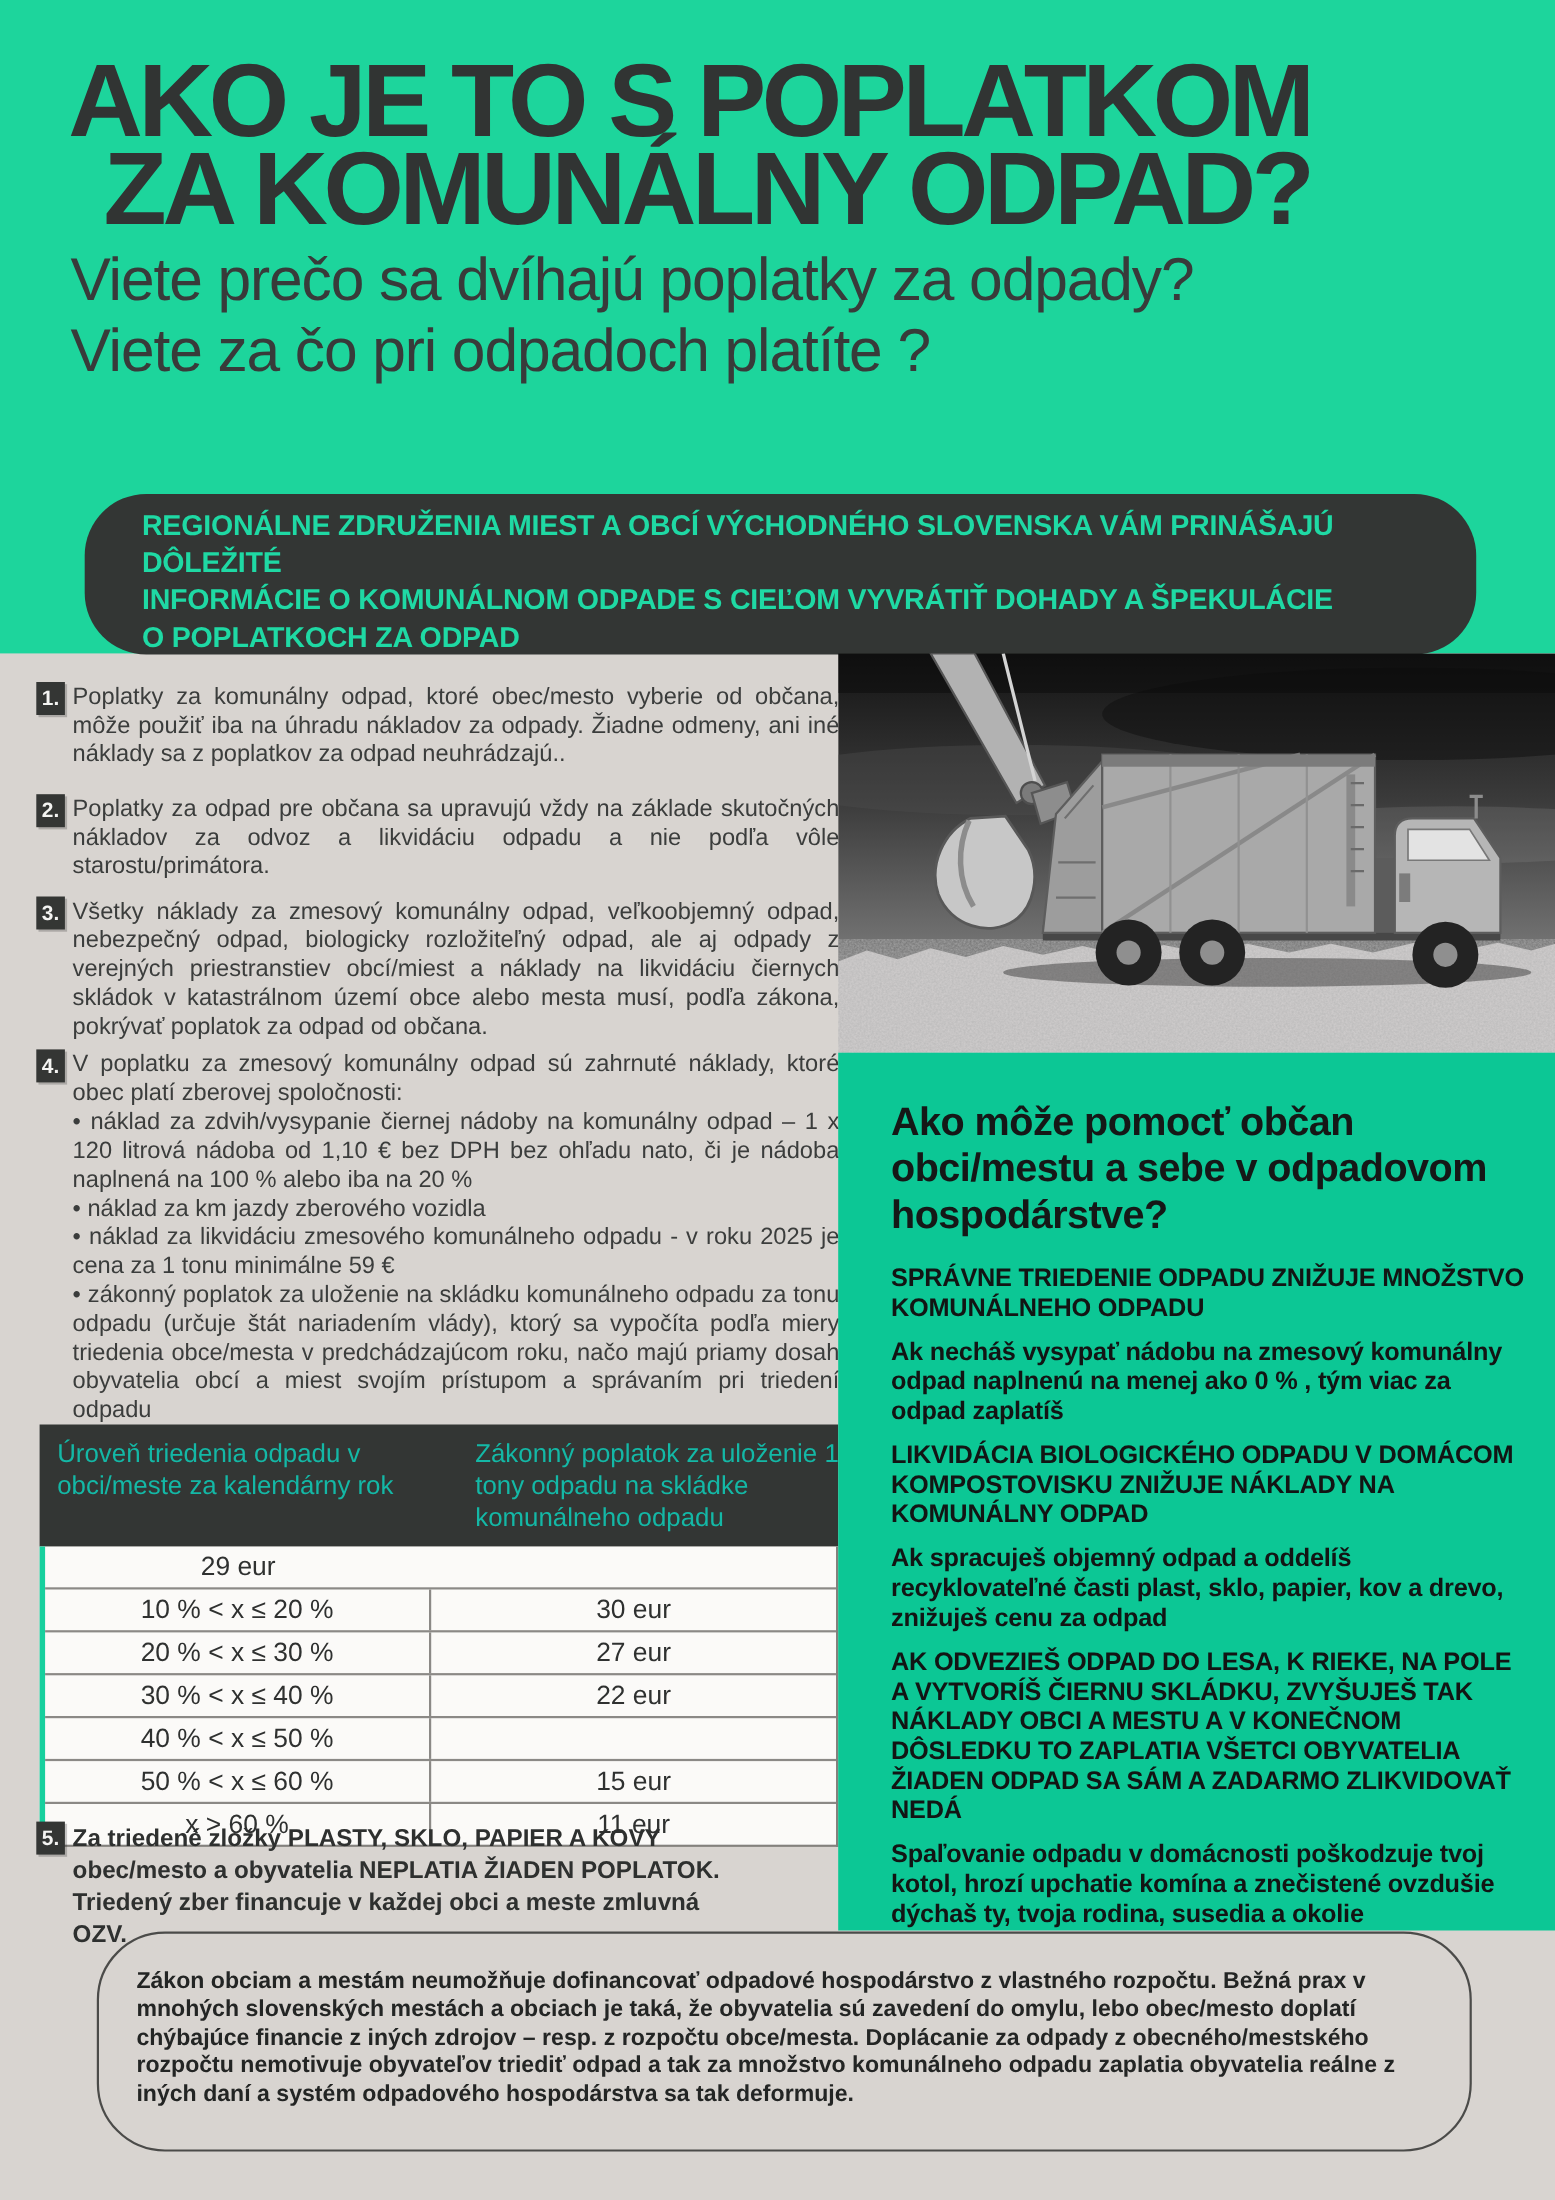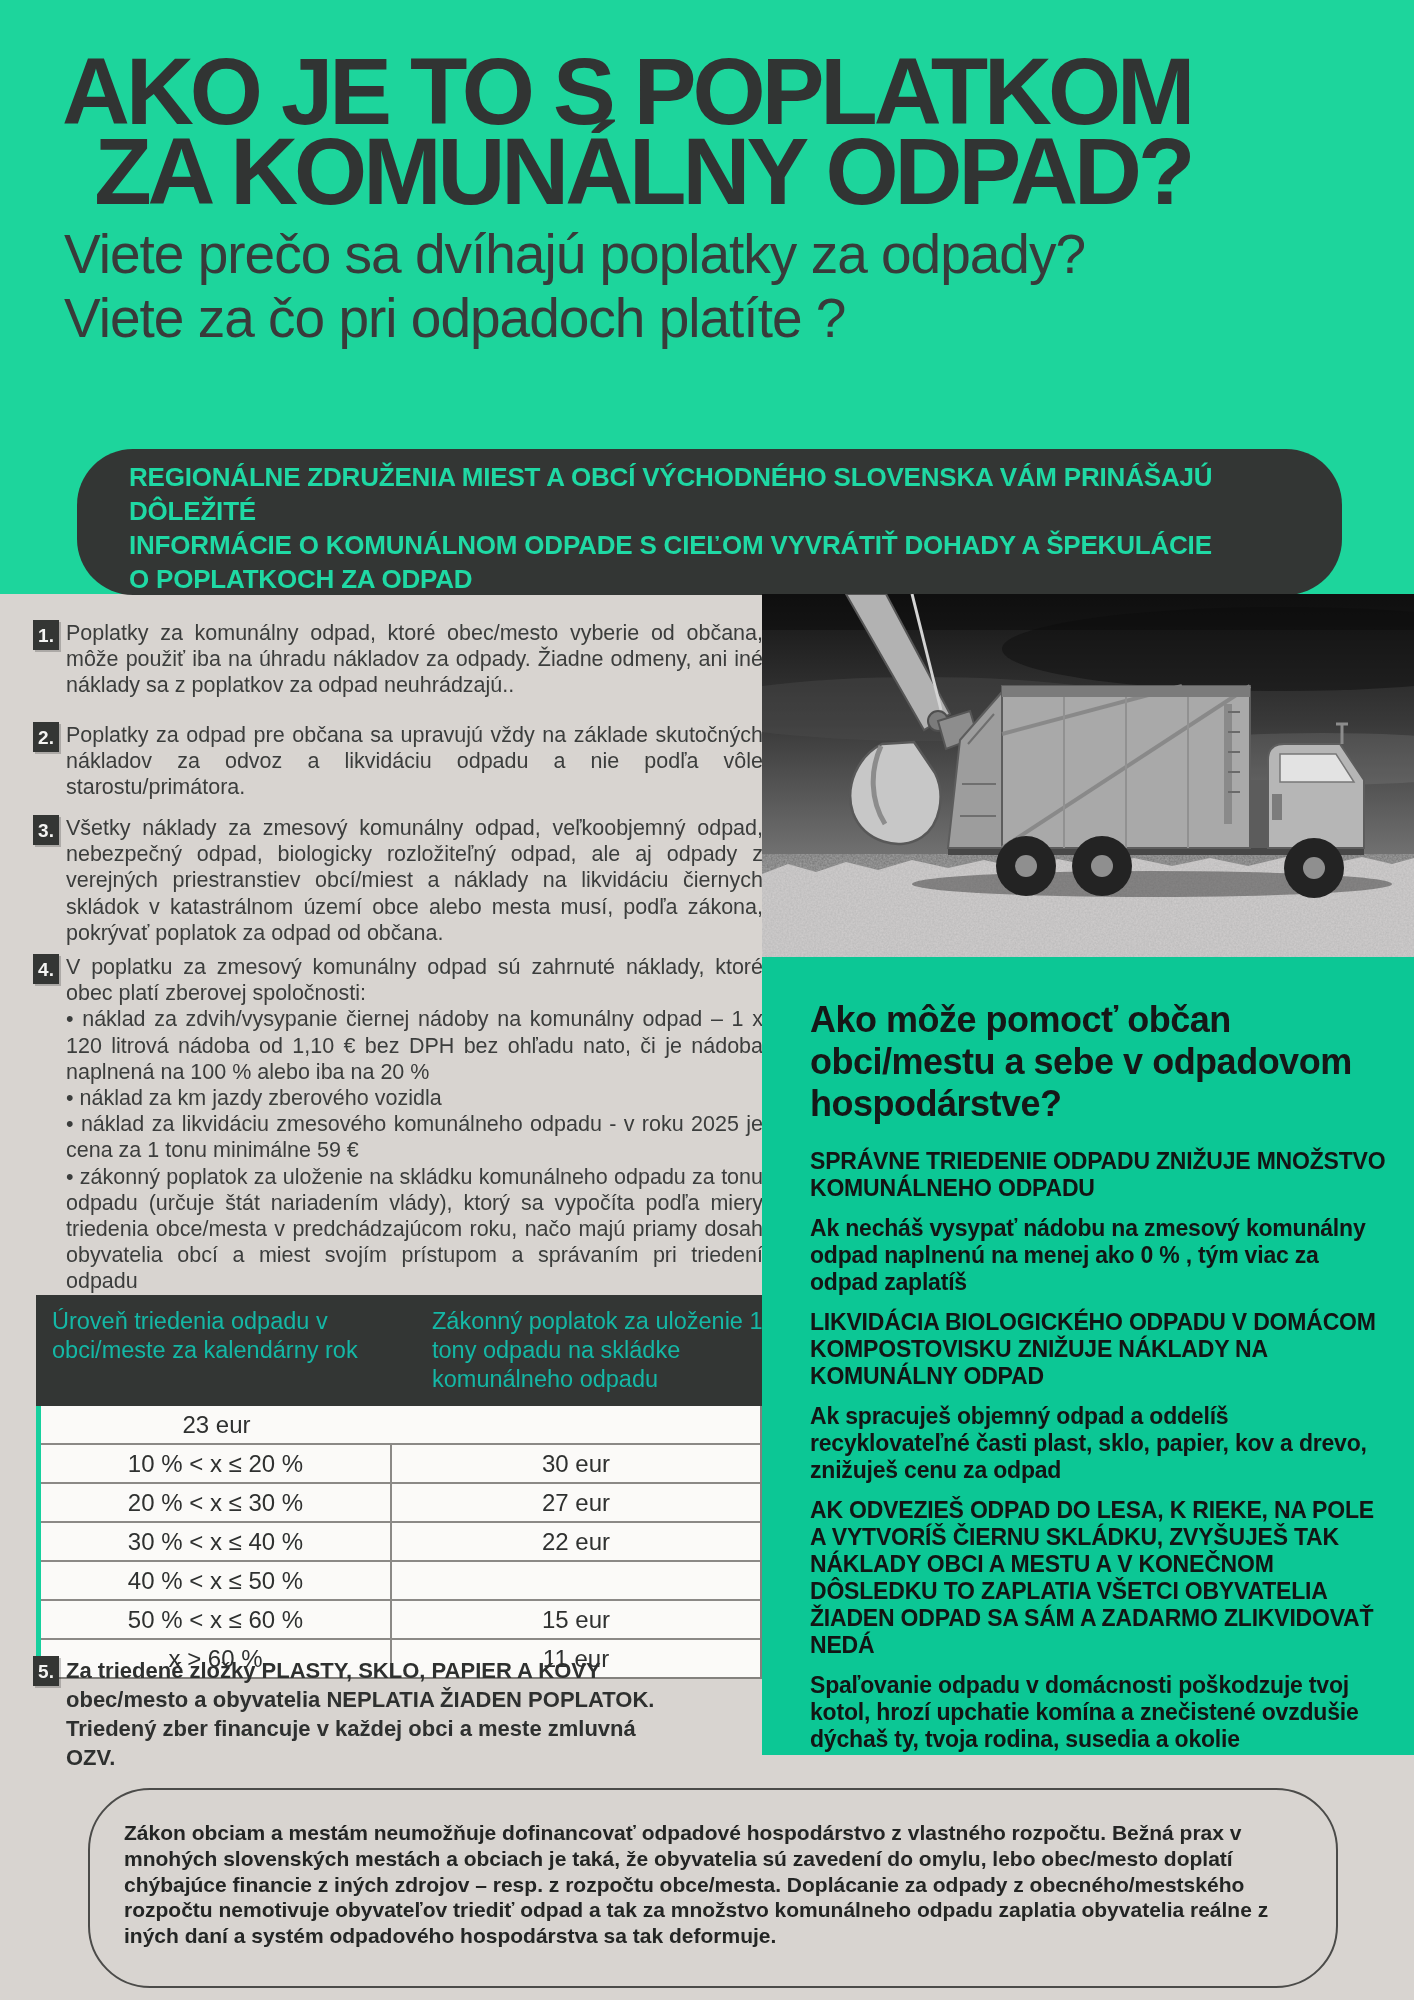--- a/index.html
+++ b/index.html
@@ -49,21 +49,21 @@
   .side-box{position:absolute;left:762px;top:957px;width:652px;height:798px;background:#0cc795;
             box-sizing:border-box;padding:42px 28px 18px 48px;display:flex;flex-direction:column;
             gap:13px;overflow:hidden;}
   .side-heading{margin:0 0 10px 0;font-size:36px;line-height:42px;font-weight:bold;
                 letter-spacing:-0.5px;color:#151817;}
   .side-heading .hline{display:block;}
   .sb{margin:0;font-size:23px;line-height:27px;font-weight:bold;color:#121514;letter-spacing:-0.2px;}
 
   
   .footer-note{position:absolute;left:88px;top:1756px;width:1250px;height:200px;box-sizing:border-box;
-               border:2px solid #4b4b49;border-radius:62px;padding:30px 44px 0 34px;margin-top:32px;}
+               border:2px solid #4b4b49;border-radius:62px;padding:30px 44px 0 34px;}
   .footer-note p{margin:0;font-size:21px;line-height:25.8px;font-weight:bold;color:#232524;}
 </style>
 </head>
 <body>
 
 <div class="page">
 
   <div class="green-header">
     <h1 class="title">
       <span class="tline">AKO JE TO S POPLATKOM</span>
@@ -161,21 +161,21 @@
 • zákonný poplatok za uloženie na skládku komunálneho odpadu za tonu odpadu (určuje štát nariadením vlády), ktorý sa vypočíta podľa miery triedenia obce/mesta v predchádzajúcom roku, načo majú priamy dosah obyvatelia obcí a miest svojím prístupom a správaním pri triedení odpadu</p>
   </div>
 
   <div class="fee-table">
     <div class="thead">
       <div class="th">Úroveň triedenia odpadu v obci/meste za kalendárny rok</div>
       <div class="th th2">Zákonný poplatok za uloženie 1 tony odpadu na skládke komunálneho odpadu</div>
     </div>
     <div class="tbody">
       <div class="trow">
-        <div class="td td2">23 eur</div>
+        <div class="td td2">29 eur</div>
       </div>
       <div class="trow">
         <div class="td">10 % &lt; x ≤ 20 %</div>
         <div class="td td2">30 eur</div>
       </div>
       <div class="trow">
         <div class="td">20 % &lt; x ≤ 30 %</div>
         <div class="td td2">27 eur</div>
       </div>
       <div class="trow">

